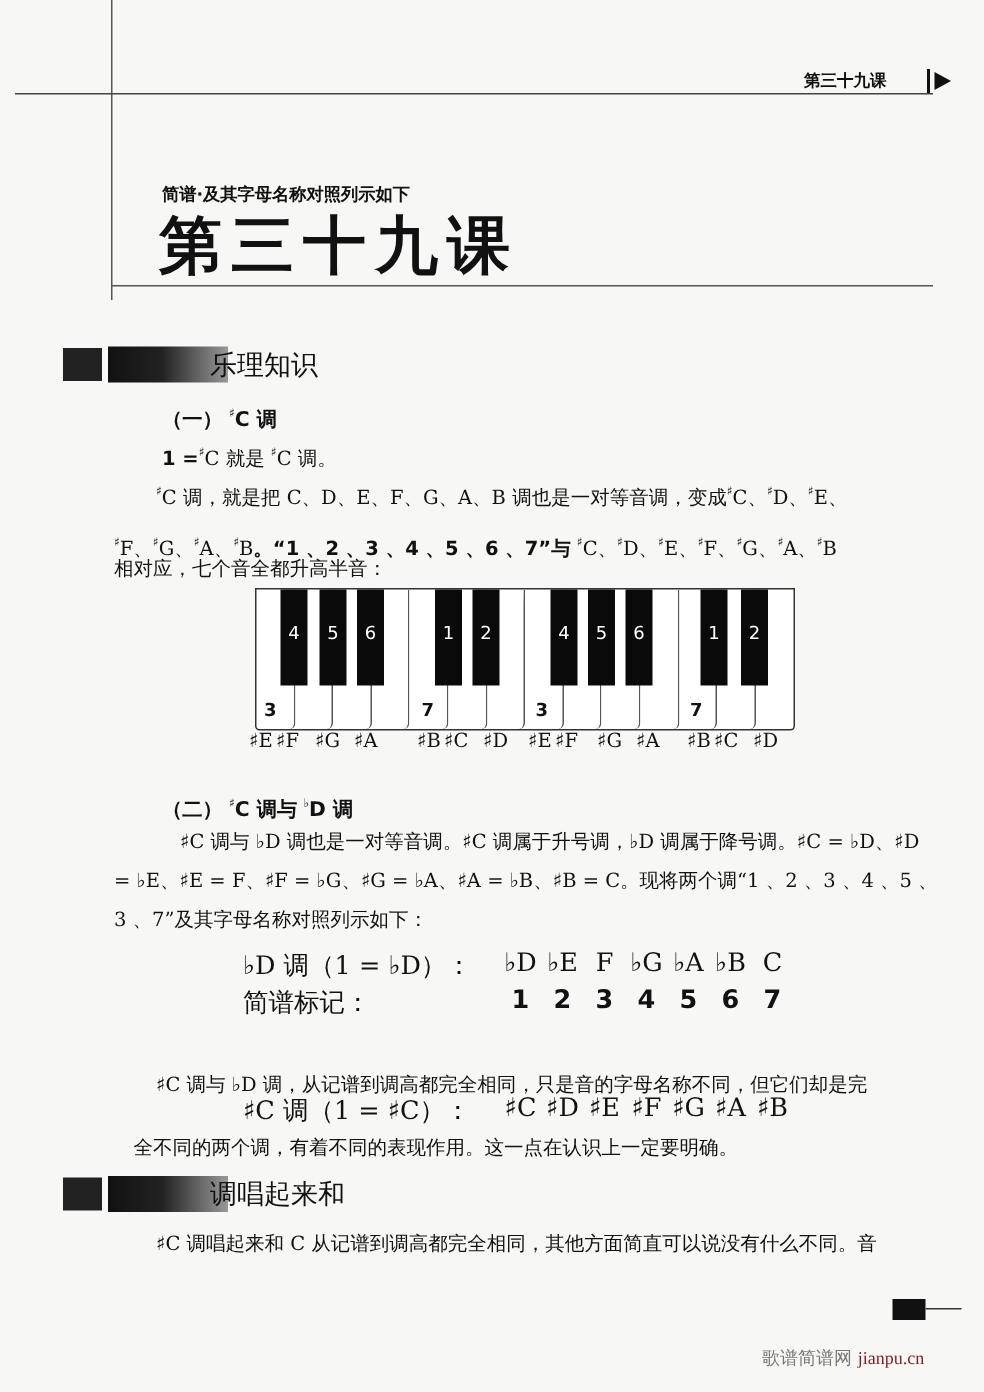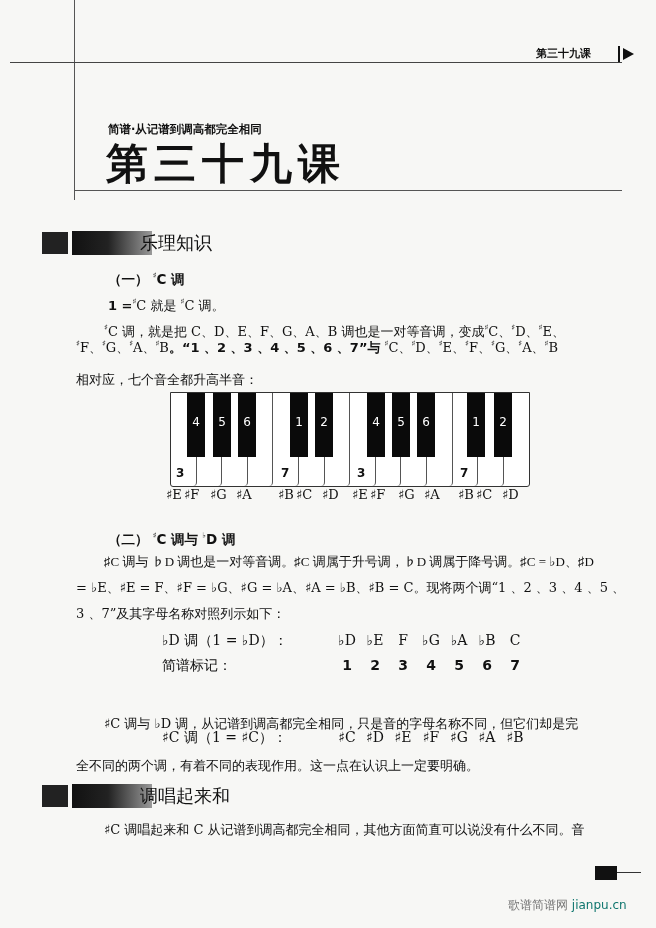--- a/index.html
+++ b/index.html
@@ -31,38 +31,38 @@
   .bold-num { font-family: "DejaVu Sans", sans-serif; font-weight: bold; }
 
   
   .kbd { left: 170px; top: 392px; width: 358px; height: 93px; border: 1px solid #333; background: #fff; border-radius: 0 0 3px 3px; }
   .wkey { position: absolute; top: 0; height: 93px; border-right: 1px solid #555; box-sizing: border-box; border-radius: 0 0 4px 4px; }
   .bkey { position: absolute; top: 0; width: 18px; height: 64px; background: #0a0a0a; color: #fff; font-size: 12px; text-align: center; padding-top: 22px; box-sizing: border-box; font-family: "DejaVu Sans", sans-serif; }
   .wnum { position: absolute; bottom: 6px; font-size: 12px; font-weight: bold; font-family: "DejaVu Sans", sans-serif; }
   .klabels { left: 166px; top: 487px; width: 370px; height: 20px; font-size: 13px; }
   .klabel { position: absolute; top: 0; }
 
-  .table-row { left: 162px; width: 380px; height: 24px; font-size: 14px; }
+  .table-row { left: 162px; width: 380px; height: 24px; font-size: 17px; }
   .table-row .lbl { position: absolute; left: 0; top: 0; }
   .table-row .cell { position: absolute; top: 0; width: 26px; text-align: center; }
 
   .page-box { left: 595px; top: 866px; width: 22px; height: 14px; background: #111; }
   .page-line { left: 617px; top: 872px; width: 24px; height: 1px; background: #333; }
   .watermark { left: 508px; top: 897px; font-size: 12px; color: #777; font-family: "DejaVu Sans", sans-serif; }
-  .watermark .url { color: #0f766e; }
+  .watermark .url { color: #7f1d1d; font-family: Liberation Serif, serif; }
 </style>
 </head>
 <body>
 
 <div class="abs vline-left"></div>
 <div class="abs hline-top"></div>
 <div class="abs running-head">第三十九课</div>
 <div class="abs running-bar"></div>
 <div class="abs running-tri"></div>
-<div class="abs series-title">简谱·从记谱到调高都完全相同</div>
+<div class="abs series-title">简谱·及其字母名称对照列示如下</div>
 <div class="abs lesson-title">第三十九课</div>
 <div class="abs hline-title"></div>
 
 <div class="abs sec-banner" style="left:42px; top:231px;">
   <div class="blk1"></div>
   <div class="gap"></div>
   <div class="blk2"></div>
   <div class="txt">乐理知识</div>
 </div>
 
@@ -72,21 +72,21 @@
 </div>
 
 <div class="abs para" style="top:289px; left:108px;">
   <span class="bold-num">1 =</span><span class="acc">♯</span><span>C 就是</span>
   <span class="acc">♯</span><span>C 调。</span>
 </div>
 
 <div class="abs para" style="top:315px; left:104px; width:528px;">
   <span class="acc">♯</span><span>C 调，就是把 C、D、E、F、G、A、B 调也是一对等音调，变成</span><span class="acc">♯</span><span>C</span>、<span class="acc">♯</span><span>D</span>、<span class="acc">♯</span><span>E</span>、
 </div>
-<div class="abs para" style="top:331px;">
+<div class="abs para" style="top:349px;">
   <span class="acc">♯</span><span>F</span>、<span class="acc">♯</span><span>G</span>、<span class="acc">♯</span><span>A</span>、<span class="acc">♯</span><span>B</span><span class="bold-num">。“1 、2 、3 、4 、5 、6 、7”与</span>
   <span class="acc">♯</span><span>C</span>、<span class="acc">♯</span><span>D</span>、<span class="acc">♯</span><span>E</span>、<span class="acc">♯</span><span>F</span>、<span class="acc">♯</span><span>G</span>、<span class="acc">♯</span><span>A</span>、<span class="acc">♯</span><span>B</span>
 </div>
 <div class="abs para" style="top:367px;">相对应，七个音全都升高半音：</div>
 
 <div class="abs kbd">
   <div class="wkey" style="left:0;width:25.6px;"></div>
   <div class="wkey" style="left:25.6px;width:25.6px;"></div>
   <div class="wkey" style="left:51.2px;width:25.6px;"></div>
   <div class="wkey" style="left:76.8px;width:25.6px;"></div>
@@ -134,21 +134,21 @@
   <span class="klabel" style="left:310px;">♯C</span>
   <span class="klabel" style="left:336px;">♯D</span>
 </div>
 
 <div class="abs para" style="top:523px; left:108px;">
   <span class="sub-head">（二）</span>
   <span class="acc">♯</span><span class="sub-head">C 调与</span>
   <span class="acc">♭</span><span class="sub-head">D 调</span>
 </div>
 
-<div class="abs para" style="top:549px; left:104px; width:528px;font-family:Liberation Serif, serif;">♯C 调与 ♭D 调也是一对等音调。♯C 调属于升号调，♭D 调属于降号调。♯C = ♭D、♯D</div>
+<div class="abs para" style="top:549px; left:120px; width:528px;">♯C 调与 ♭D 调也是一对等音调。♯C 调属于升号调，♭D 调属于降号调。♯C = ♭D、♯D</div>
 <div class="abs para" style="top:575px;">= ♭E、♯E = F、♯F = ♭G、♯G = ♭A、♯A = ♭B、♯B = C。现将两个调“1 、2 、3 、4 、5 、</div>
 <div class="abs para" style="top:601px;">3 、7”及其字母名称对照列示如下：</div>
 
 <div class="abs table-row" style="top:632px;">
   <span class="lbl">♭D 调（1 = ♭D）：</span>
   <span class="cell" style="left:172px;">♭D</span>
   <span class="cell" style="left:200px;">♭E</span>
   <span class="cell" style="left:228px;">F</span>
   <span class="cell" style="left:256px;">♭G</span>
   <span class="cell" style="left:284px;">♭A</span>
@@ -170,21 +170,21 @@
   <span class="cell" style="left:172px;">♯C</span>
   <span class="cell" style="left:200px;">♯D</span>
   <span class="cell" style="left:228px;">♯E</span>
   <span class="cell" style="left:256px;">♯F</span>
   <span class="cell" style="left:284px;">♯G</span>
   <span class="cell" style="left:312px;">♯A</span>
   <span class="cell" style="left:340px;">♯B</span>
 </div>
 
 <div class="abs para" style="top:711px; left:104px; width:528px;">♯C 调与 ♭D 调，从记谱到调高都完全相同，只是音的字母名称不同，但它们却是完</div>
-<div class="abs para" style="top:753px;">全不同的两个调，有着不同的表现作用。这一点在认识上一定要明确。</div>
+<div class="abs para" style="top:753px;margin-left:13px;">全不同的两个调，有着不同的表现作用。这一点在认识上一定要明确。</div>
 
 <div class="abs sec-banner" style="left:42px; top:784px;">
   <div class="blk1"></div>
   <div class="gap"></div>
   <div class="blk2"></div>
   <div class="txt">调唱起来和</div>
 </div>
 
 <div class="abs para" style="top:817px; left:104px; width:528px;">♯C 调唱起来和 C 从记谱到调高都完全相同，其他方面简直可以说没有什么不同。音</div>
 

